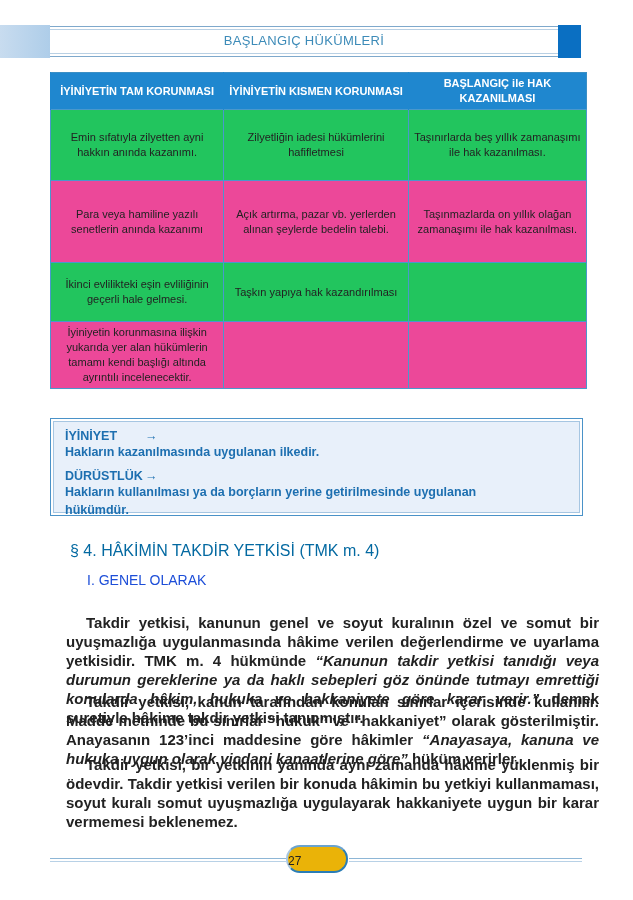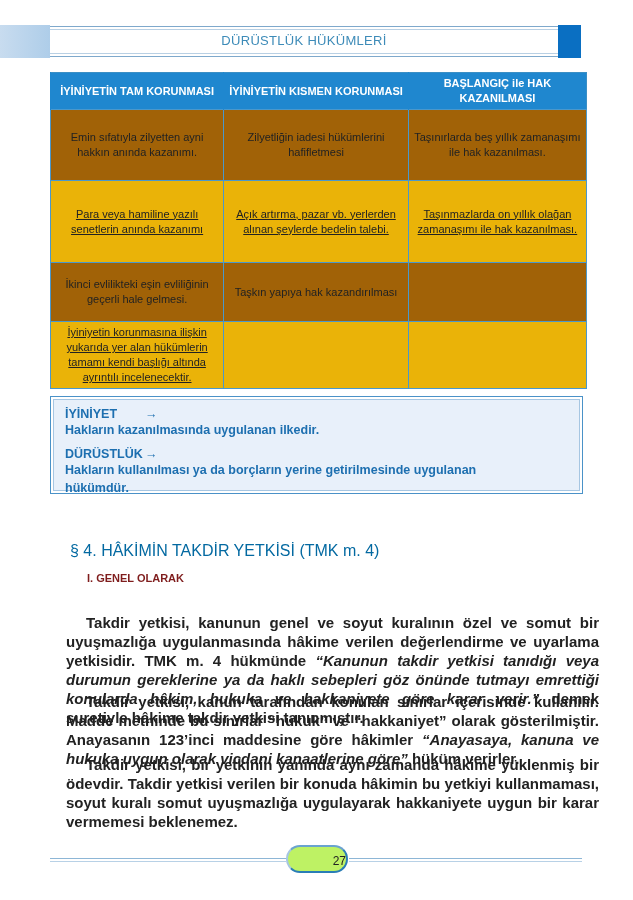--- a/index.html
+++ b/index.html
@@ -17,62 +17,62 @@
   .hdr-title { position: absolute; left: 50px; width: 508px; top: 33px; text-align: center;
     font-size: 13px; letter-spacing: 0.3px; color: #3d8bb8; }
 
   
   .tbl { position: absolute; left: 50px; top: 72px; width: 537px; border-collapse: collapse;
     border: 1.5px solid #3b8fc5; }
   .tbl th { background: #1f87cf; color: #fff; font-weight: bold; font-size: 11px; height: 36px;
     padding: 0 4px; text-align: center; border-left: 1px solid #1f87cf; line-height: 15px; }
   .tbl td { font-size: 11px; text-align: center; border: 1px solid #4a98cc; padding: 3px 5px;
     line-height: 15px; color: #222; vertical-align: middle; }
-  .tbl tr.r1 td, .tbl tr.r3 td { background: #a16207; }
-  .tbl tr.r2 td, .tbl tr.r4 td { background: #eab308; text-decoration: underline; }
+  .tbl tr.r1 td, .tbl tr.r3 td { background: #22c55e; }
+  .tbl tr.r2 td, .tbl tr.r4 td { background: #ec4899; }
   .tbl tr.r1 td { height: 64px; } .tbl tr.r2 td { height: 75px; }
   .tbl tr.r3 td { height: 52px; } .tbl tr.r4 td { height: 54px; }
   .tbl .c1 { width: 170px; text-align: center; } .tbl .c2 { width: 182px; } .tbl .c3 { width: 175px; }
 
   
-  .defbox { position: absolute; left: 50px; top: 396px; width: 531px; height: 96px;
+  .defbox { position: absolute; left: 50px; top: 418px; width: 531px; height: 96px;
     border: 1.5px solid #4a92c8; background: #e8f0fa; box-shadow: inset 0 0 0 2px #fff, inset 0 0 0 3px #a6c6e2; }
   .def-row { position: absolute; left: 14px; font-size: 12.5px; font-weight: bold; color: #1d6fb0; }
   .def-row.r1 { top: 10px; } .def-row.r2 { top: 50px; }
   .def-term { display: inline-block; width: 80px; }
   .def-arrow { display: inline-block; width: 22px; font-weight: normal; }
   .def-text { display: inline-block; vertical-align: top; width: 420px; line-height: 18px; }
 
   
   .h-section { position: absolute; left: 70px; top: 542px; font-size: 16px; font-weight: normal; color: #0369a1; }
-  .h-sub { position: absolute; left: 87px; top: 572px; font-size: 11px; font-weight: bold; color: #7f1d1d; }
+  .h-sub { position: absolute; left: 87px; top: 572px; font-size: 14px; font-weight: normal; color: #1d4ed8; }
 
   
   .para { position: absolute; left: 50px; width: 533px; font-size: 15px; line-height: 19px;
     text-align: justify; text-indent: 20px; color: #222; margin: 16px; font-weight: bold; }
   .para.p1 { top: 597px; } .para.p2 { top: 676px; } .para.p3 { top: 739px; }
   .para i { font-style: italic; }
 
   
   .ftr-line { position: absolute; height: 1px; background: #8db6d6; }
   .ftr-line.a1 { left: 50px; width: 236px; top: 858px; } .ftr-line.a2 { left: 50px; width: 236px; top: 861px; background:#b8d1e6; }
   .ftr-line.b1 { left: 349px; width: 233px; top: 858px; } .ftr-line.b2 { left: 349px; width: 233px; top: 861px; background:#b8d1e6; }
   .page-num { position: absolute; left: 286px; top: 845px; width: 62px; height: 28px;
     border: 2px solid #2a7db6; border-left-color: #a6c6e2; border-top-color: #6aa3cf; border-radius: 14px;
-    background: #bef264; text-align: right; line-height: 28px; font-size: 12px; color: #222; box-sizing: border-box; }
+    background: #eab308; text-align: left; line-height: 28px; font-size: 12px; color: #222; box-sizing: border-box; }
 </style>
 </head>
 <body>
 
 <div class="hdr-left-block"></div>
 <div class="hdr-line l1"></div>
 <div class="hdr-line l2"></div>
 <div class="hdr-line l3"></div>
 <div class="hdr-line l4"></div>
-<div class="hdr-title">DÜRÜSTLÜK HÜKÜMLERİ</div>
+<div class="hdr-title">BAŞLANGIÇ HÜKÜMLERİ</div>
 <div class="hdr-right-block"></div>
 
 <table class="tbl">
   <thead>
     <tr>
       <th class="c1">İYİNİYETİN TAM KORUNMASI</th>
       <th class="c2">İYİNİYETİN KISMEN KORUNMASI</th>
       <th class="c3">BAŞLANGIÇ ile HAK KAZANILMASI</th>
     </tr>
   </thead>

